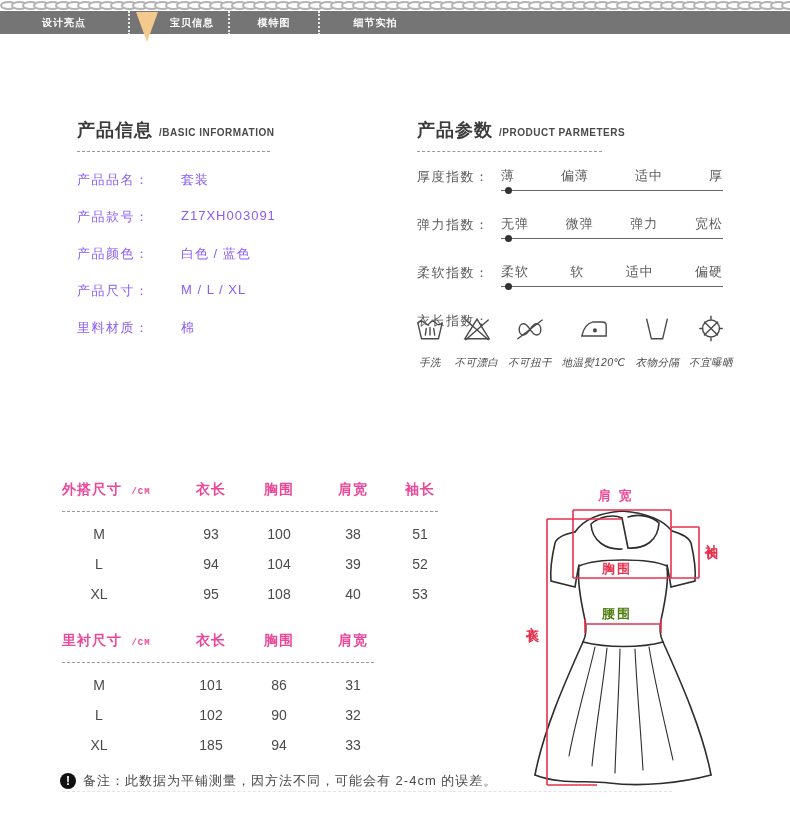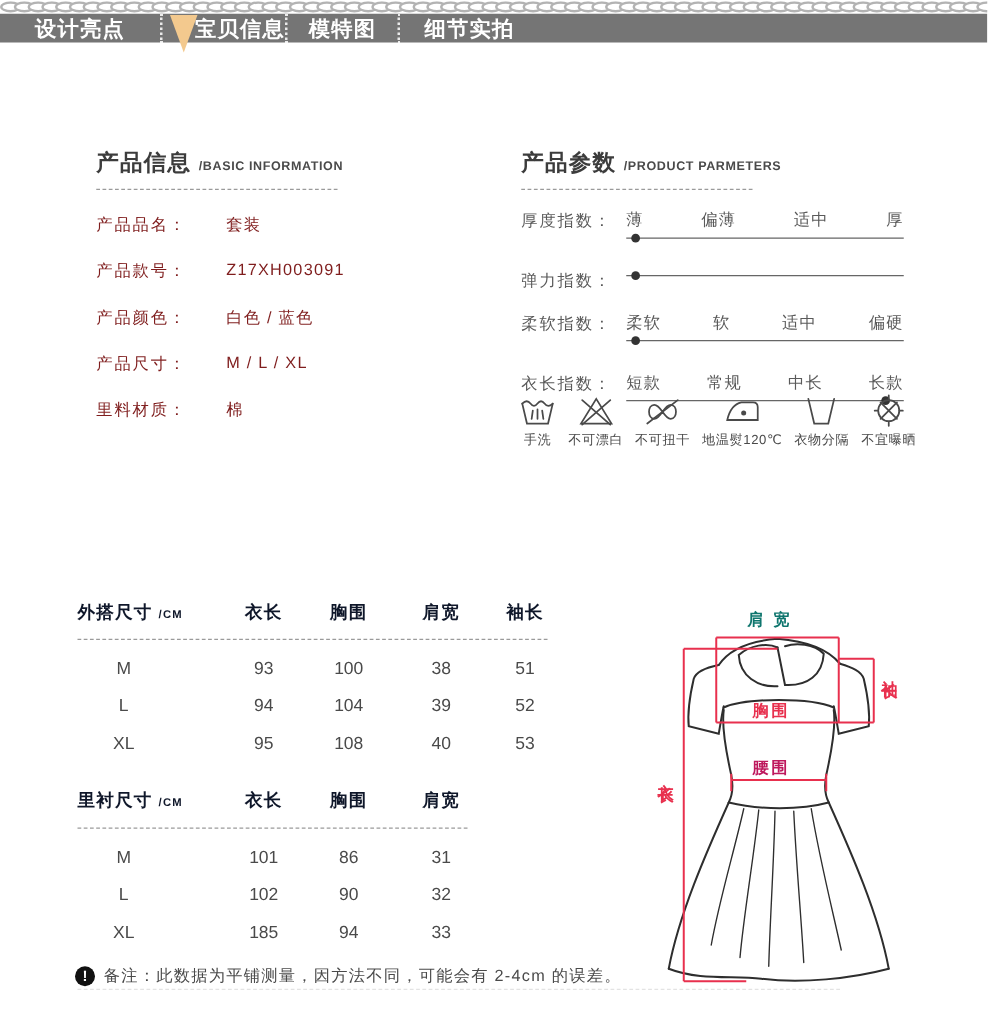--- a/index.html
+++ b/index.html
@@ -5,59 +5,59 @@
   html,body{margin:0;padding:0;background:#fff;}
   .page{position:relative;width:790px;height:816px;background:#fff;overflow:hidden;
         font-family:"Liberation Sans","DejaVu Sans",sans-serif;color:#555;}
   
   .chain{position:absolute;left:0;top:1px;width:790px;height:11px;display:flex;overflow:hidden;}
   .chain span{flex:none;width:17px;height:9px;border:2px solid #b3b3b3;border-radius:50%;
               margin-right:-6px;box-sizing:border-box;background:#fff;}
   
   .navbar{position:absolute;left:0;top:11px;width:790px;height:23px;background:#757575;display:flex;}
   .nav-tab{position:relative;display:flex;align-items:center;justify-content:center;
-           color:#fff;font-size:17px;font-weight:bold;letter-spacing:1px;height:24px;box-sizing:border-box;}
+           color:#fff;font-size:10px;font-weight:bold;letter-spacing:1px;height:24px;box-sizing:border-box;}
   .nav-tab.sep{border-left:2px dotted rgba(255,255,255,.85);}
   .t1{width:128px;} .t2{width:100px;} .t3{width:169px;} .t4{width:90px;} .t5{width:113px;}
   .nav-fill{flex:1;}
   .marker{position:absolute;left:6px;top:1px;width:0;height:0;z-index:2;
           border-left:11px solid transparent;border-right:11px solid transparent;
           border-top:30px solid #f3c98e;}
   .t2 .lbl{margin-left:26px;}
   
   .heading{font-size:18px;font-weight:bold;color:#3c3c3c;letter-spacing:1px;}
   .heading .sub{font-size:10px;font-weight:bold;color:#4a4a4a;letter-spacing:.5px;}
   .dash-rule{border-top:1px dashed #9a9a9a;height:0;margin-top:9px;}
   
   .basic{position:absolute;left:77px;top:118px;width:330px;}
   .basic .rule{width:193px;}
-  .info-row{display:flex;font-size:13px;color:#7f1d1d;letter-spacing:1.5px;margin-top:19px;}
+  .info-row{display:flex;font-size:13px;color:#8b5cf6;letter-spacing:1.5px;margin-top:19px;}
   .info-row .lab{width:104px;}
   .info-row .val{letter-spacing:1px;}
   
   .params{position:absolute;left:417px;top:118px;width:312px;}
   .params .rule{width:185px;}
   .param-row{display:flex;margin-top:15px;align-items:flex-start;}
   .param-row .lab{width:84px;font-size:13px;color:#5a5a5a;letter-spacing:1.5px;padding-top:1px;}
   .opts-wrap{position:relative;width:222px;}
   .opts{display:flex;justify-content:space-between;font-size:13px;color:#5a5a5a;letter-spacing:1px;}
   .gauge{position:relative;margin-top:5px;height:9px;border-top:1px solid #666;}
   .dot{position:absolute;top:-4px;width:7px;height:7px;border-radius:50%;background:#333;}
   
   .care{position:absolute;left:415px;top:315px;width:318px;display:flex;justify-content:space-between;}
   .care-item{display:flex;flex-direction:column;align-items:center;}
   .care-item svg{width:30px;height:27px;stroke:#4a4a4a;fill:none;stroke-width:1.5;stroke-linecap:round;}
-  .care-item .clab{font-size:10.5px;color:#4a4a4a;margin-top:3px;letter-spacing:.5px;white-space:nowrap;}
+  .care-item .clab{font-size:10.5px;color:#4a4a4a;margin-top:14px;letter-spacing:.5px;white-space:nowrap;font-style:italic;}
   
   .tables{position:absolute;left:62px;top:481px;width:390px;}
   .sizetable{margin-bottom:30px;}
   .trow{display:grid;grid-template-columns:118px 62px 74px 74px 60px;align-items:center;}
   .trow .c{ text-align:center;font-size:14px;color:#4a4a4a;}
   .trow .c0{text-align:left;}
-  .thead .c{font-weight:bold;color:#0f172a;font-size:14px;letter-spacing:1px;}
+  .thead .c{font-weight:bold;color:#ec4899;font-size:14px;letter-spacing:1px;font-family:Liberation Mono, monospace;}
   .ttitle{font-size:14.5px;}
   .ttitle .unit{font-size:9px;font-weight:bold;}
   .tbody .trow{margin-top:14px;}
   .tbody .c0{padding-left:12px;width:50px;text-align:center;}
   .t-rule{border-top:1px dashed #9a9a9a;margin-top:12px;}
   .t-rule.w1{width:376px;} .t-rule.w2{width:312px;}
   
   .diagram{position:absolute;left:495px;top:470px;width:260px;height:330px;}
   .diagram svg{position:absolute;left:0;top:0;}
   .dlab{position:absolute;color:#e8304e;font-size:13px;font-weight:bold;letter-spacing:2px;white-space:nowrap;}
@@ -217,20 +217,26 @@
         </div>
         <div class="gauge">
             <span class="dot" style="left: 4px;"></span>
           </div>
       </div>
     </div>
 
     <div class="param-row">
       <span class="lab">弹力指数：</span>
       <div class="opts-wrap">
+        <div class="opts">
+          <span>无弹</span>
+          <span>微弹</span>
+          <span>弹力</span>
+          <span>宽松</span>
+        </div>
         <div class="gauge">
             <span class="dot" style="left: 4px;"></span>
           </div>
       </div>
     </div>
 
     <div class="param-row">
       <span class="lab">柔软指数：</span>
       <div class="opts-wrap">
         <div class="opts">
@@ -240,31 +246,20 @@
           <span>偏硬</span>
         </div>
         <div class="gauge">
             <span class="dot" style="left: 4px;"></span>
           </div>
       </div>
     </div>
 
     <div class="param-row">
       <span class="lab">衣长指数：</span>
-      <div class="opts-wrap">
-        <div class="opts">
-          <span>短款</span>
-          <span>常规</span>
-          <span>中长</span>
-          <span>长款</span>
-        </div>
-        <div class="gauge">
-            <span class="dot" style="left: calc(100% - 18px);"></span>
-          </div>
-      </div>
     </div>
   </div>
 
   <div class="care">
     <div class="care-item">
       <svg viewBox="0 0 32 28">
         <path d="M3,8 L7,25 L25,25 L29,8"></path>
         <path d="M3,8 Q7,4 10,8 Q13,12 16,8 Q19,4 22,8 Q25,12 29,8"></path>
         <path d="M12,14 L11,21 M16,13 L16,21 M20,14 L21,21"></path>
       </svg>
@@ -412,24 +407,24 @@
       </g>
 
       <g stroke="#e8304e" stroke-width="1.6" fill="none">
         <path d="M52,49 L52,315 M52,49 L127,49 M52,315 L102,315"></path>
         <path d="M78,40 L176,40 M78,40 L78,108 M176,40 L176,108"></path>
         <path d="M176,57 L204,57 M204,57 L204,108"></path>
         <path d="M78,108 L204,108"></path>
         <path d="M90,154 L166,154 M90,149 L90,163 M166,149 L166,163"></path>
       </g>
     </svg>
-    <span class="dlab lab-shoulder" style="color: #0f766e;">肩 宽</span>
+    <span class="dlab lab-shoulder" style="color: #ec4899;">肩 宽</span>
     <span class="dlab v lab-sleeve" style="color: rgb(232, 48, 78);">袖长</span>
     <span class="dlab lab-bust" style="color: rgb(232, 48, 78);">胸围</span>
-    <span class="dlab lab-waist" style="color: #be185d; text-align: right;">腰围</span>
+    <span class="dlab lab-waist" style="color: #4d7c0f; text-align: right;">腰围</span>
     <span class="dlab v lab-length" style="color: rgb(232, 48, 78);">衣长</span>
   </div>
 
   <div class="note">
     <span class="bang">!</span>
     <span class="ntext">备注：此数据为平铺测量，因方法不同，可能会有 2-4cm 的误差。</span>
   </div>
   <div class="bottom-rule"></div>
 
 </div>

